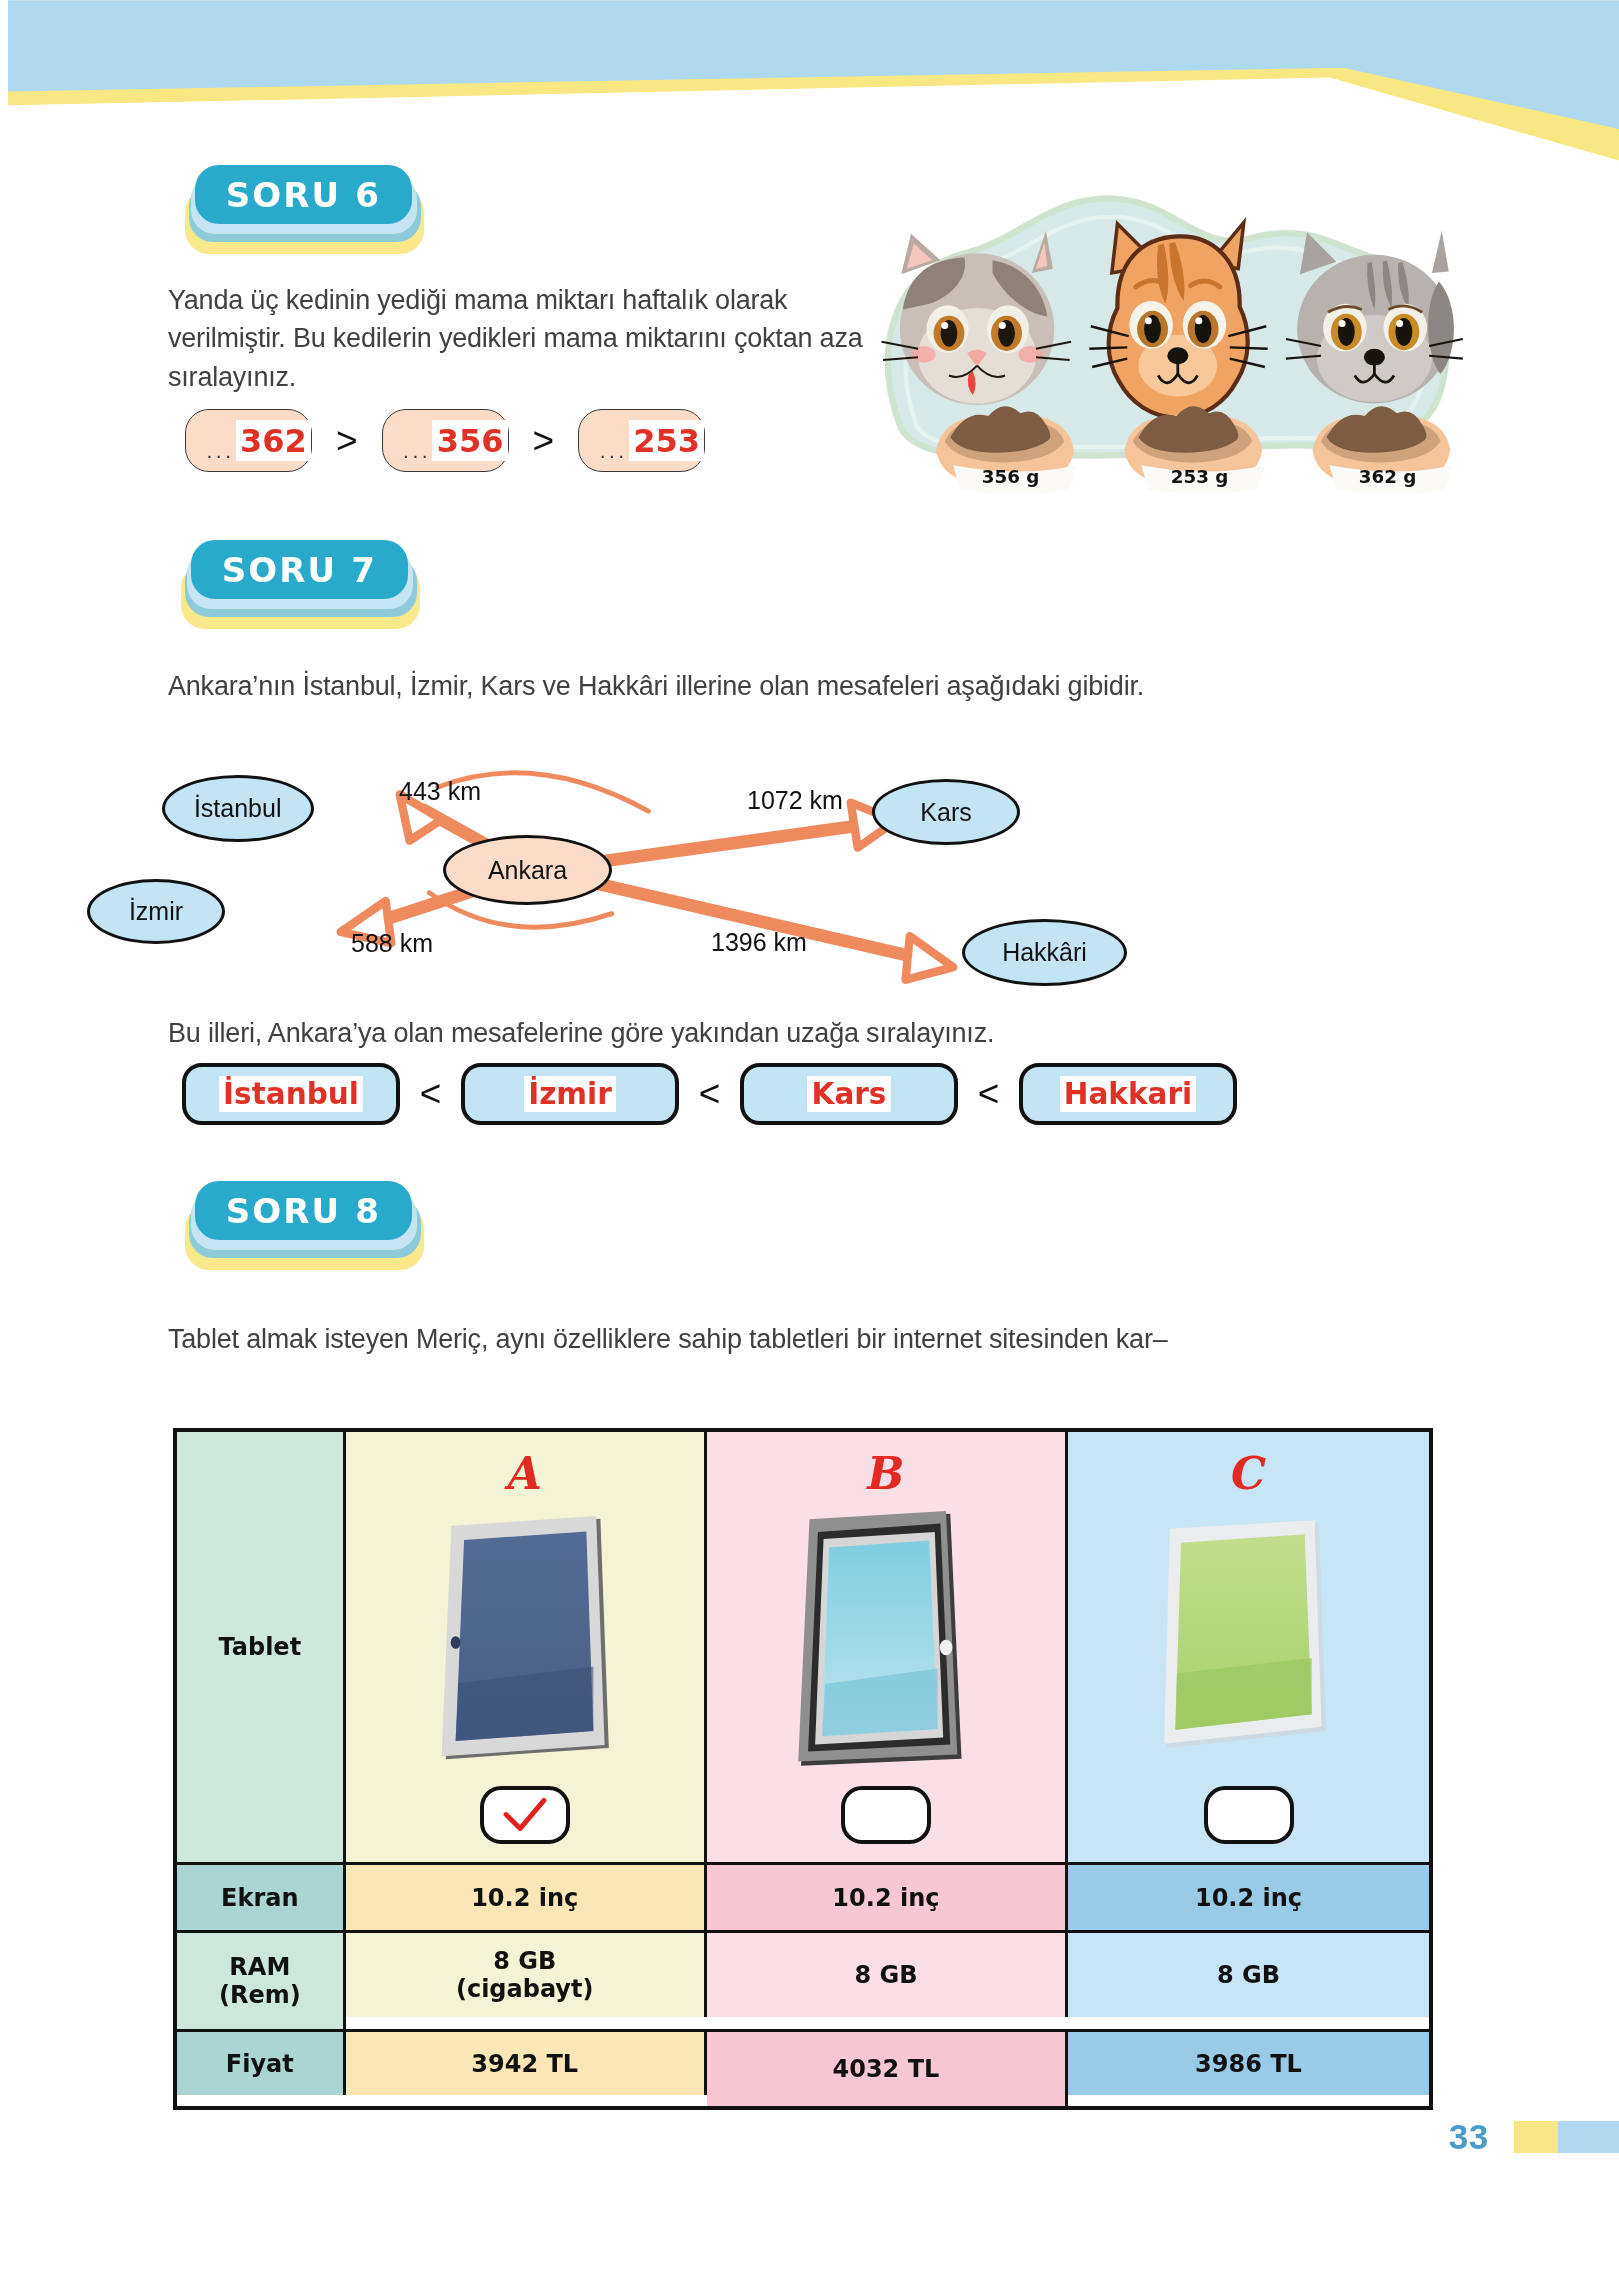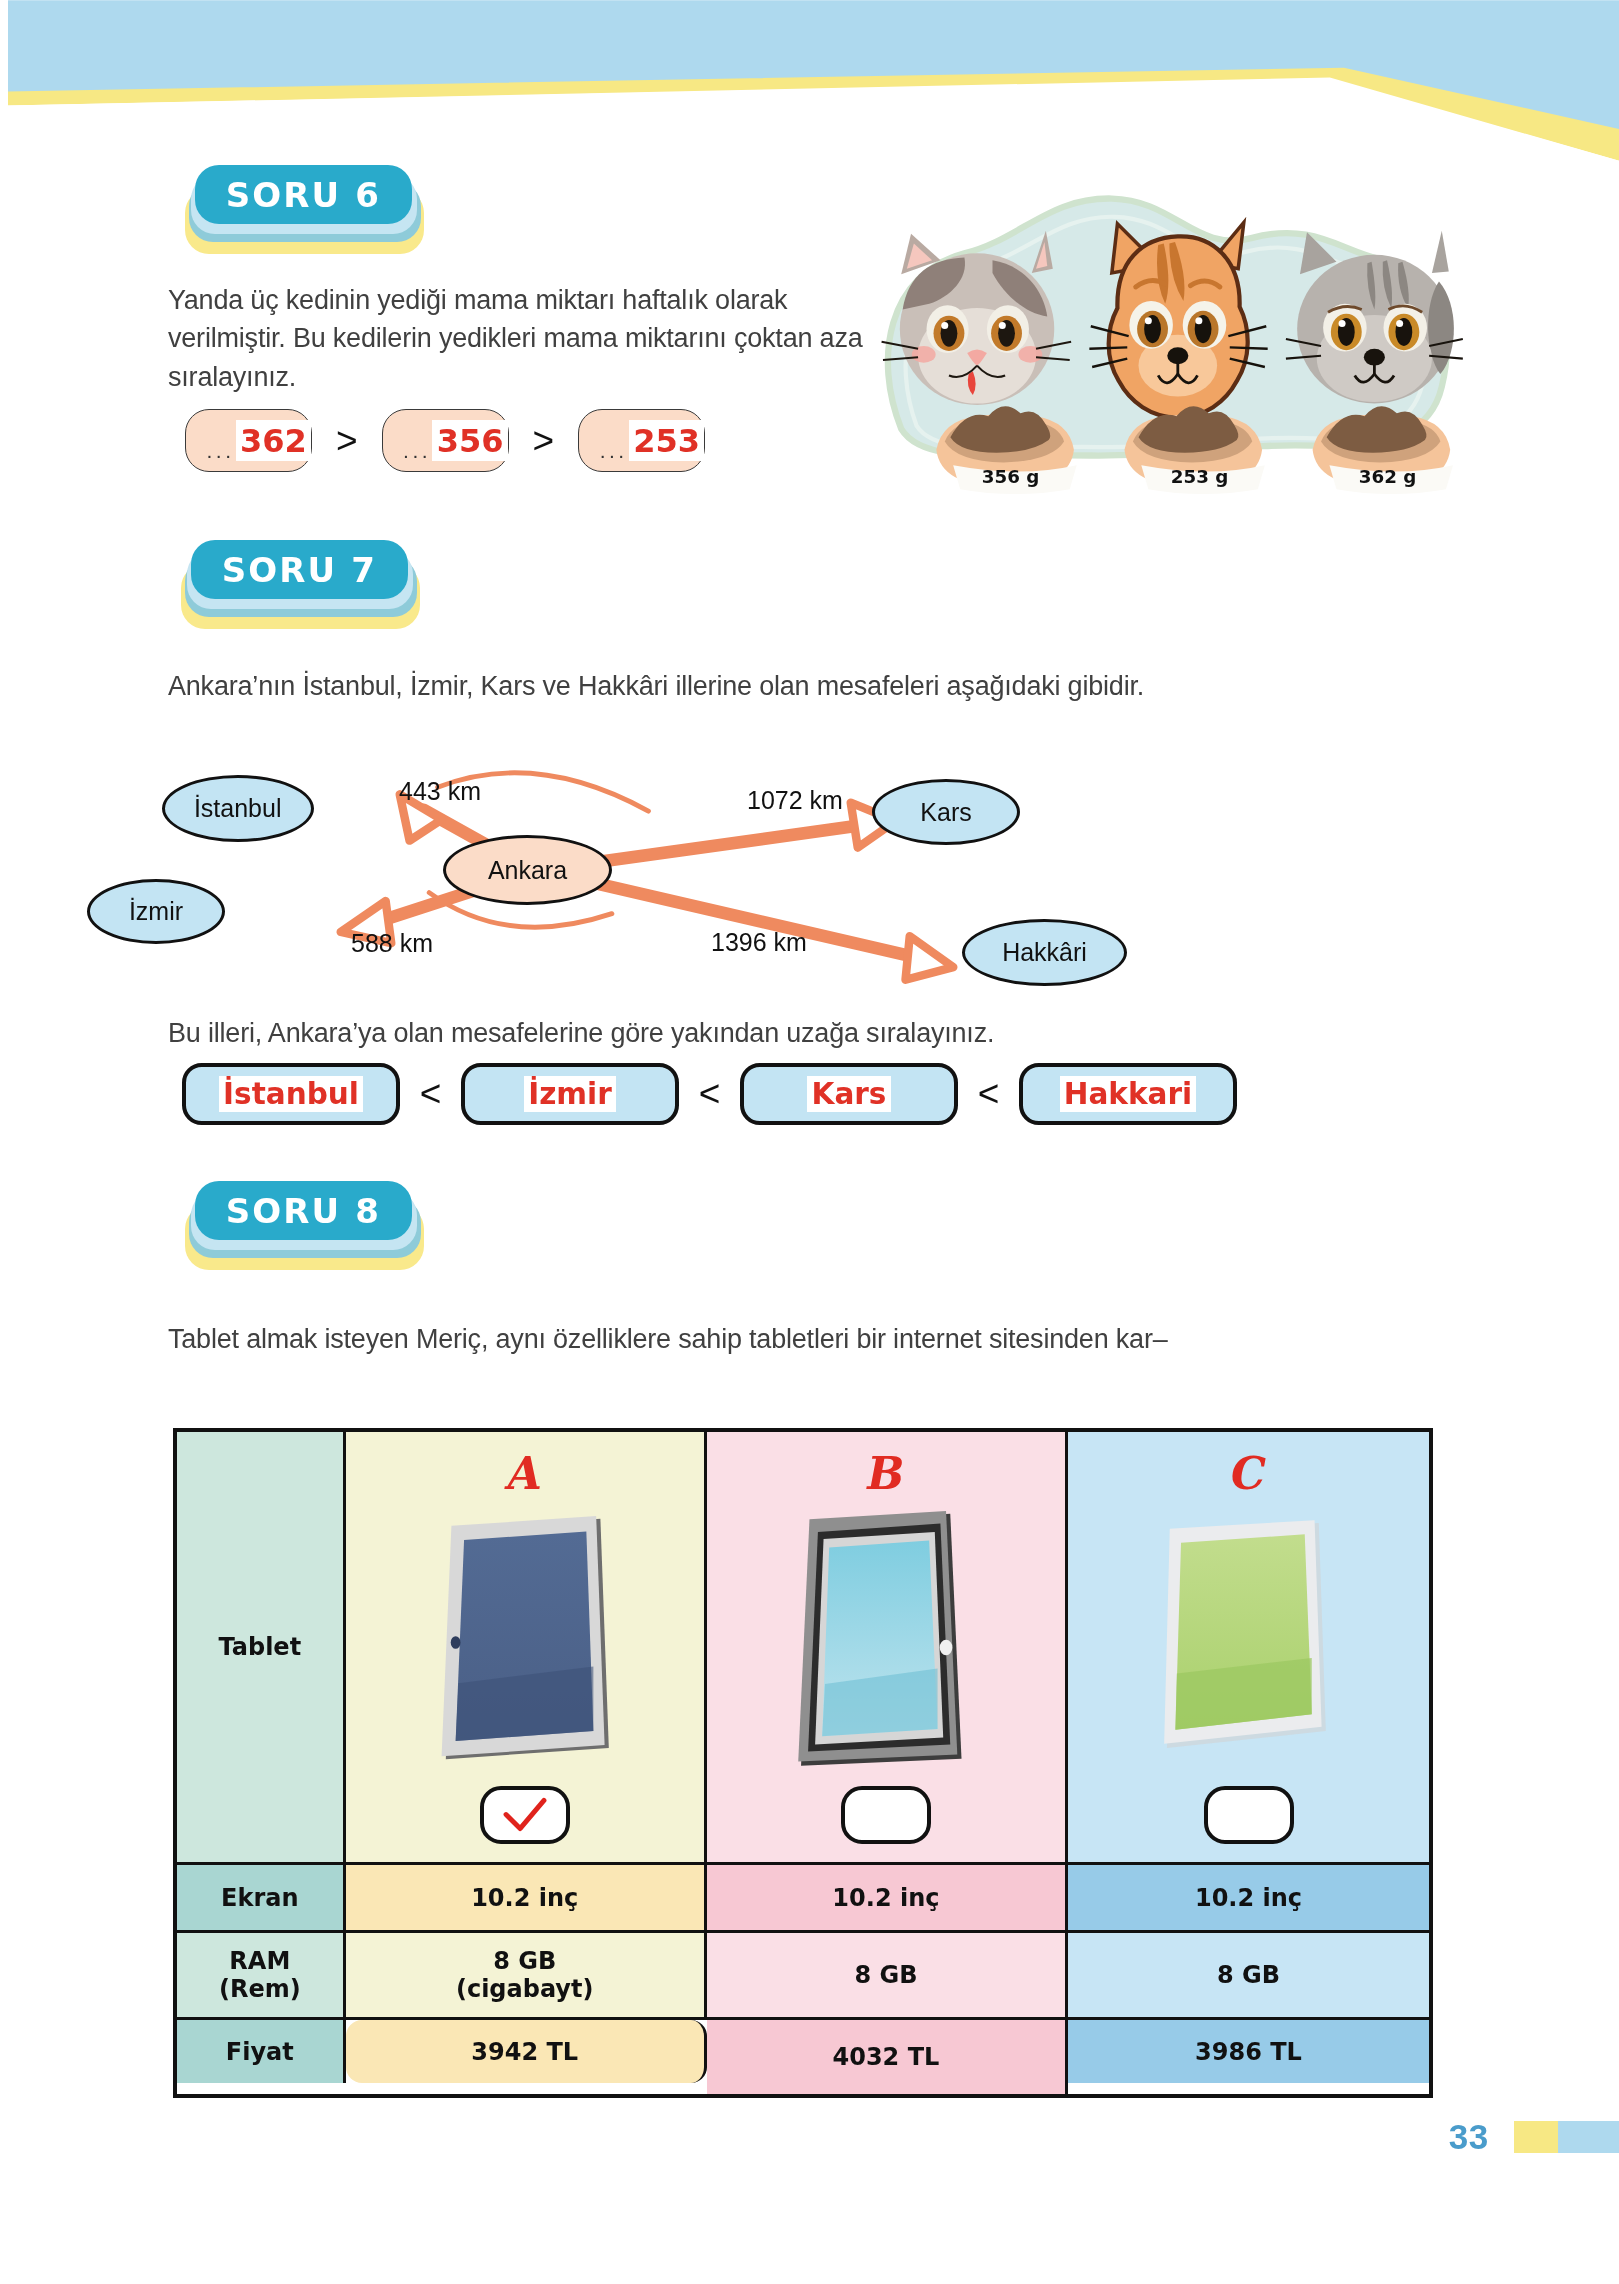--- a/index.html
+++ b/index.html
@@ -456,35 +456,35 @@
     </div>
 
     <div class="trow">
       <div class="tcell c-label" style="background:#a9d6d2; height:65px;">Ekran</div>
       <div class="tcell c-opt" style="background:#fae7b5; height:65px;">10.2 inç</div>
       <div class="tcell c-opt" style="background:#f7c8d3; height:65px;">10.2 inç</div>
       <div class="tcell c-opt" style="background:#97cbe8; height:65px;">10.2 inç</div>
     </div>
 
     <div class="trow">
-      <div class="tcell c-label" style="background:#cde7dd; height:84px; flex-direction:column;">
+      <div class="tcell c-label" style="background:#cde7dd; height:96px; flex-direction:column;">
         <span>RAM</span>
         <span>(Rem)</span>
       </div>
       <div class="tcell c-opt" style="background:#f4f3d5; height:84px; flex-direction:column;">
         <span>8 GB</span>
         <span>(cigabayt)</span>
       </div>
       <div class="tcell c-opt" style="background:#fadfe6; height:84px;">8 GB</div>
       <div class="tcell c-opt" style="background:#c7e5f5; height:84px;">8 GB</div>
     </div>
 
     <div class="trow">
       <div class="tcell c-label" style="background:#a9d6d2; height:63px;">Fiyat</div>
-      <div class="tcell c-opt" style="background:#fae7b5; height:63px;border-radius:16px;">3942 TL</div>
+      <div class="tcell c-opt" style="background:#fae7b5; height:63px;">3942 TL</div>
       <div class="tcell c-opt" style="background:#f7c8d3; height:74px;">4032 TL</div>
       <div class="tcell c-opt" style="background:#97cbe8; height:63px;">3986 TL</div>
     </div>
   </div>
 
   <div class="page-foot">
     <span class="page-num">33</span>
     <span class="foot-yellow"></span>
     <span class="foot-blue"></span>
   </div>

